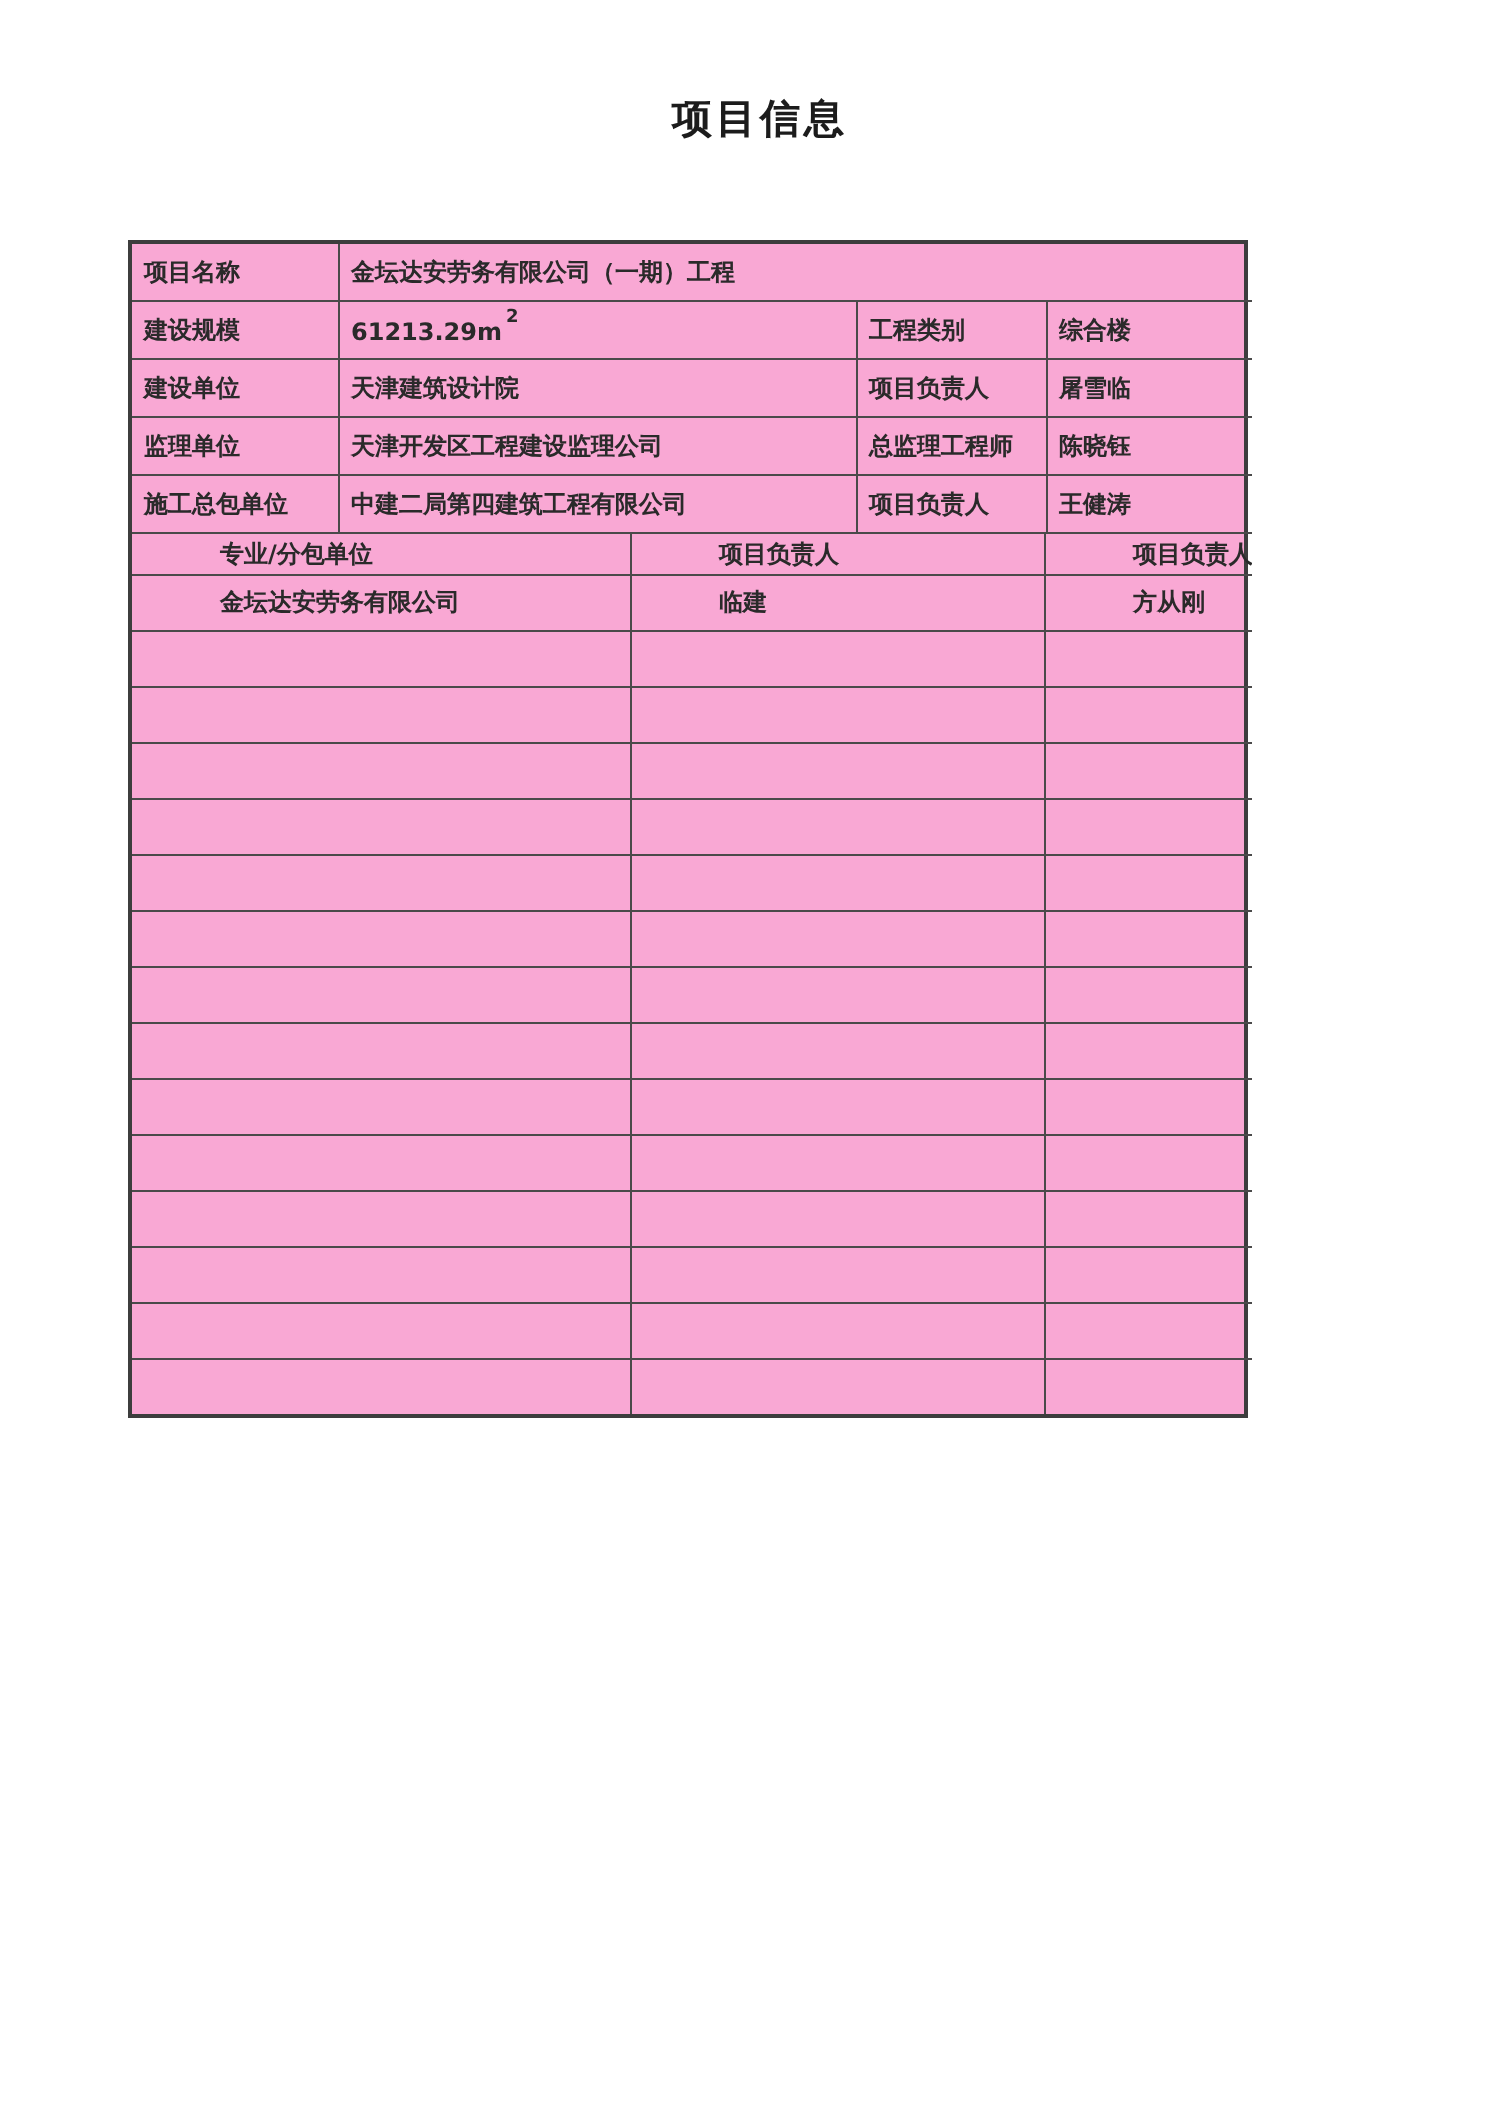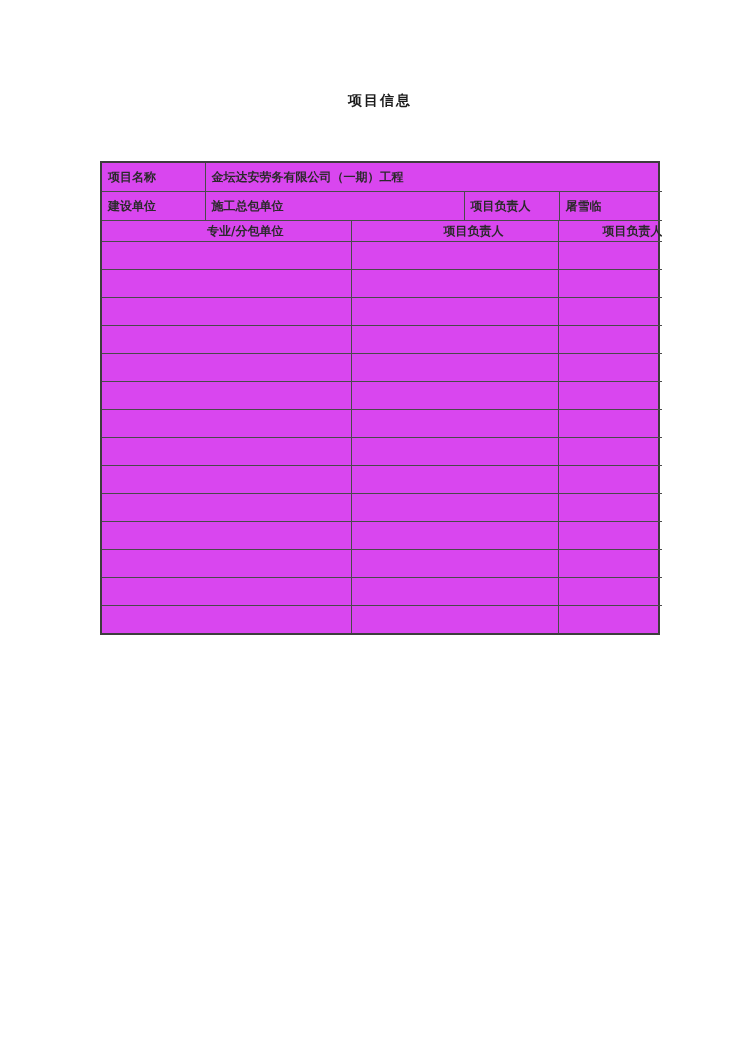--- a/index.html
+++ b/index.html
@@ -8,55 +8,55 @@
     background: #ffffff;
   }
   body {
     width: 744px;
     height: 1052px;
     font-family: "DejaVu Sans", "Liberation Sans", sans-serif;
     color: #2a2a2a;
     position: relative;
   }
   .doc-title {
-    margin: 85px 0 0 100px;
+    margin: 44px 0 0 100px;
     width: 560px;
     text-align: center;
-    font-size: 14px;
+    font-size: 20px;
     line-height: 30px;
     font-weight: bold;
     letter-spacing: 2px;
     color: #1c1c1c;
   }
   .table-wrap {
     box-sizing: border-box;
-    margin: 46px 0 0 100px;
+    margin: 46px 0 0 64px;
     width: 560px;
     border: 2px solid #3d3d3d;
-    background: #d946ef;
+    background: #f9a8d4;
   }
   table {
     border-collapse: collapse;
     width: 100%;
     table-layout: fixed;
   }
   td {
     border-right: 1px solid #4a4a4a;
     border-bottom: 1px solid #4a4a4a;
     font-size: 12px;
     font-weight: 600;
     color: #2a2a2a;
     padding: 0 6px;
     overflow: hidden;
     white-space: nowrap;
     vertical-align: middle;
   }
   td:last-child { border-right: none; }
   .info-table td { height: 28px; text-align: left; }
-  .sub-table td { height: 27px; text-align: center; padding-left: 44px; }
+  .sub-table td { height: 27px; text-align: left; padding-left: 44px; }
   .sub-table .head-row td { height: 20px; }
   .sub-table tr:last-child td { border-bottom: none; }
   sup.sq {
     font-size: 9px;
     position: relative;
     top: -4px;
     margin-left: 2px;
   }
 </style>
 </head>
@@ -74,40 +74,63 @@
           <col style="width:259px">
           <col style="width:95px">
           <col style="width:103px">
       </colgroup>
       <tbody>
         <tr>
           <td>项目名称</td>
           <td colspan="3">金坛达安劳务有限公司（一期）工程</td>
         </tr>
         <tr>
+          <td>建设规模</td>
+          <td><span>61213.29m</span><sup class="sq">2</sup></td>
+          <td>工程类别</td>
+          <td>综合楼</td>
+        </tr>
+        <tr>
           <td>建设单位</td>
+          <td>天津建筑设计院</td>
+          <td>项目负责人</td>
+          <td>屠雪临</td>
+        </tr>
+        <tr>
+          <td>监理单位</td>
+          <td>天津开发区工程建设监理公司</td>
+          <td>总监理工程师</td>
+          <td>陈晓钰</td>
+        </tr>
+        <tr>
           <td>施工总包单位</td>
-          <td>项目负责人</td>
-          <td>屠雪临</td>
+          <td>中建二局第四建筑工程有限公司</td>
+          <td>项目负责人</td>
+          <td>王健涛</td>
         </tr>
       </tbody>
     </table>
 
     <table class="sub-table">
       <colgroup>
         <col style="width:249px">
           <col style="width:207px">
           <col style="width:104px">
       </colgroup>
       <tbody>
         <tr class="head-row">
           <td>专业/分包单位</td>
           <td>项目负责人</td>
           <td>项目负责人</td>
         </tr>
+        <tr>
+          <td>金坛达安劳务有限公司</td>
+          <td>临建</td>
+          <td>方从刚</td>
+        </tr>
 
   <tr>
     <td></td>
     <td></td>
     <td></td>
   </tr>
 
   <tr>
     <td></td>
     <td></td>

